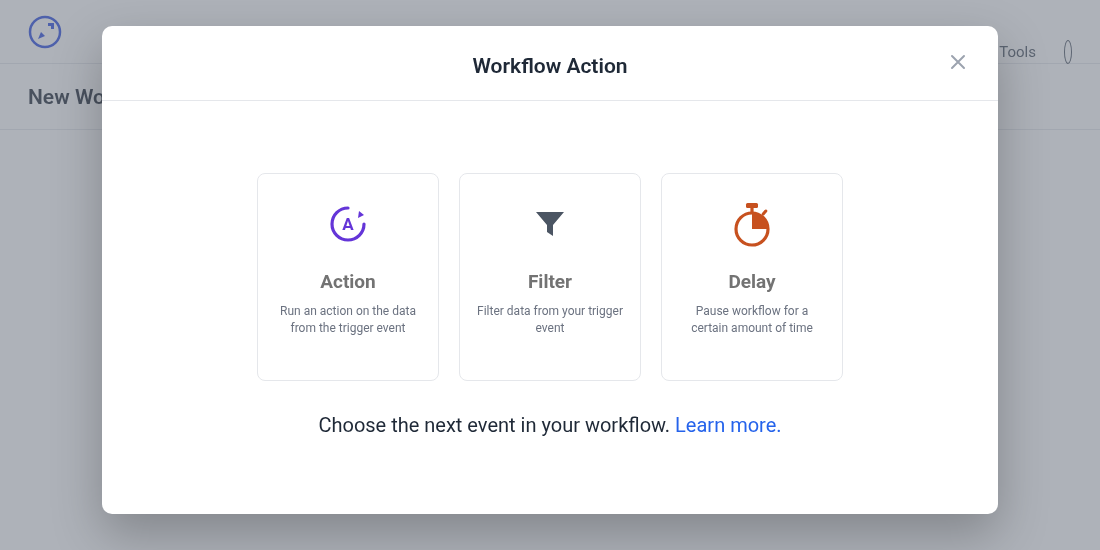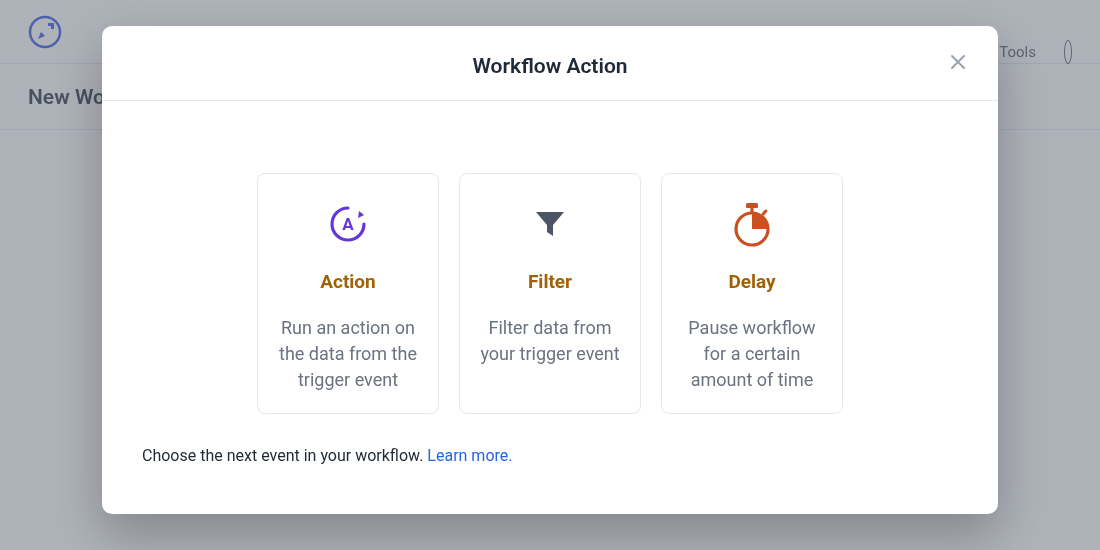--- a/index.html
+++ b/index.html
@@ -114,32 +114,32 @@
     .card-icon {
       height: 48px;
       display: flex;
       align-items: center;
       justify-content: center;
       margin-bottom: 22px;
     }
     .card-title {
       font-size: 19px;
       font-weight: 700;
-      color: #a16207;
-      margin-bottom: 22px;
+      color: #737373;
+      margin-bottom: 10px;
     }
     .card-desc {
-      font-size: 18px;
+      font-size: 12px;
       line-height: 1.45;
       color: #6b7280;
     }
     .footer-text {
-      text-align: left;
+      text-align: center;
       margin-top: 32px;
-      font-size: 16px;
+      font-size: 20px;
       color: #1f2937;
     }
     .footer-text a {
       color: #2563eb;
       text-decoration: none;
     }
     .cut-circle {
       width: 24px; height: 24px; border: 1.5px solid #4b5563; border-radius: 50%;
     }
   </style>

